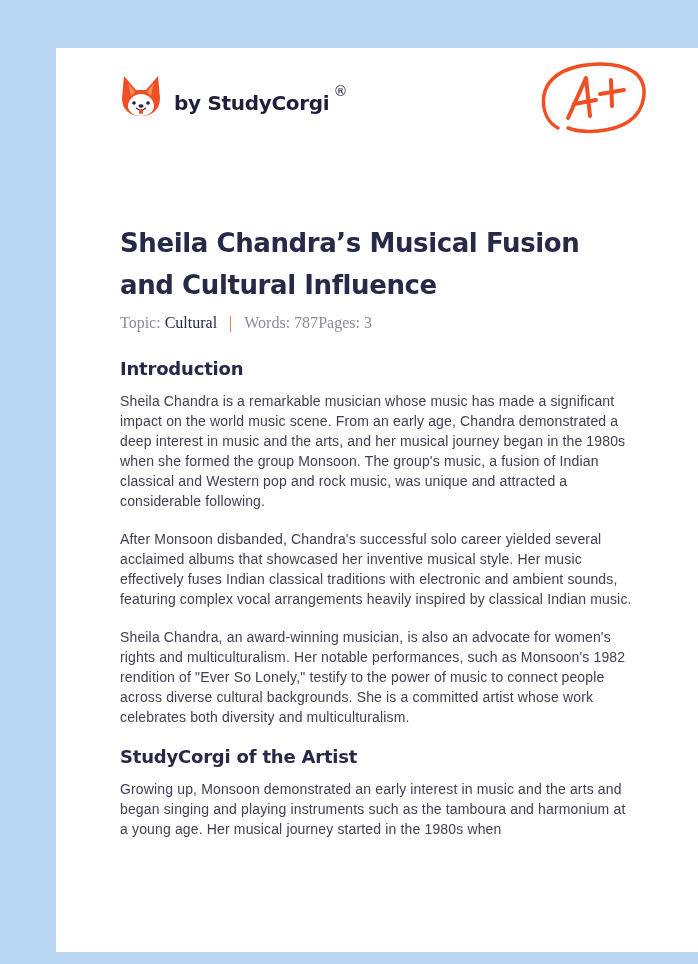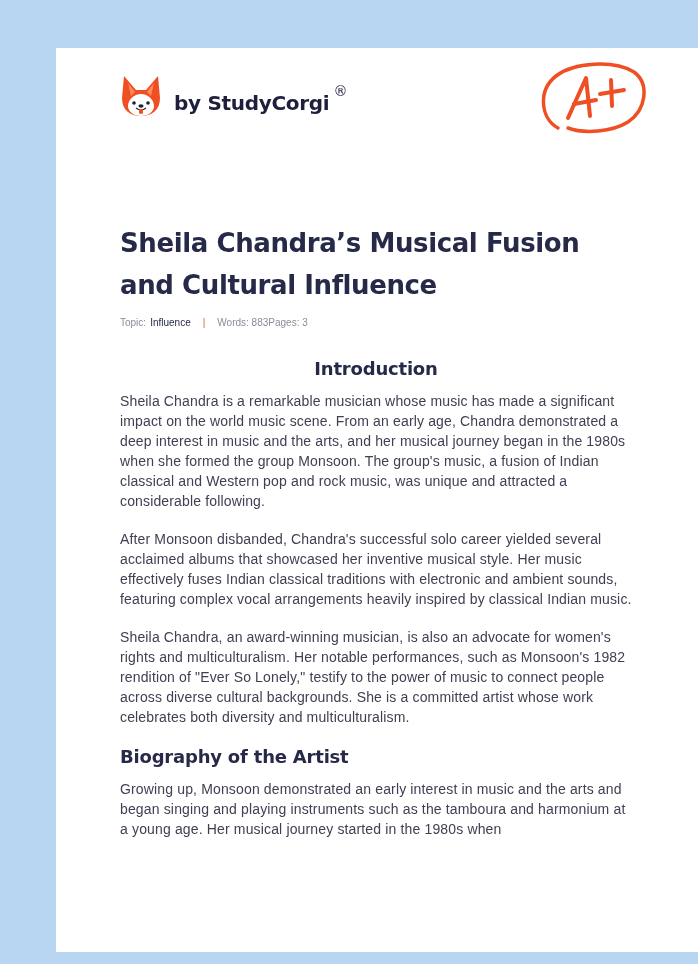--- a/index.html
+++ b/index.html
@@ -54,24 +54,24 @@
       font-family: "DejaVu Sans", sans-serif;
       font-weight: bold;
       font-size: 26px;
       line-height: 42px;
       color: #262a48;
       letter-spacing: -0.4px;
       margin-top: 44px;
     }
     .meta {
       margin-top: 8px;
-      font-size: 10px;
+      font-size: 16px;
       color: #8a8c99;
       line-height: 18px;
-      display: flex; align-items: center;
+      display: flex; align-items: center; font-family: Liberation Serif, serif;
     }
     .meta .topic-value { color: #262a48; margin-left: 4px; }
     .meta .sep { color: #e0622c; margin: 0 12px; }
     .meta .pages { margin-left: 0; }
     h2.section {
       font-family: "DejaVu Sans", sans-serif;
       font-weight: bold;
       font-size: 18px;
       color: #262a48;
       line-height: 24px;
@@ -111,27 +111,27 @@
       <path d="M62 36 L86 32" stroke="#f04e23" stroke-width="4" fill="none" stroke-linecap="round"></path>
       <path d="M73 22 L74 48" stroke="#f04e23" stroke-width="4" fill="none" stroke-linecap="round"></path>
     </svg>
   </div>
 
   <div class="content">
     <h1 class="title">Sheila Chandra’s Musical Fusion and Cultural Influence</h1>
 
     <div class="meta">
       <span>Topic:</span>
-      <span class="topic-value">Influence</span>
+      <span class="topic-value">Cultural</span>
       <span class="sep">|</span>
-      <span>Words: 883</span>
+      <span>Words: 787</span>
       <span class="pages">Pages: 3</span>
     </div>
 
-    <h2 class="section" style="margin-top:25px;text-align:center;">Introduction</h2>
+    <h2 class="section" style="margin-top:25px;">Introduction</h2>
     <p class="para" style="margin-top:10px;">Sheila Chandra is a remarkable musician whose music has made a significant impact on the world music scene. From an early age, Chandra demonstrated a deep interest in music and the arts, and her musical journey began in the 1980s when she formed the group Monsoon. The group's music, a fusion of Indian classical and Western pop and rock music, was unique and attracted a considerable following.</p>
     <p class="para" style="margin-top:18px;">After Monsoon disbanded, Chandra's successful solo career yielded several acclaimed albums that showcased her inventive musical style. Her music effectively fuses Indian classical traditions with electronic and ambient sounds, featuring complex vocal arrangements heavily inspired by classical Indian music.</p>
     <p class="para" style="margin-top:18px;">Sheila Chandra, an award-winning musician, is also an advocate for women's rights and multiculturalism. Her notable performances, such as Monsoon's 1982 rendition of "Ever So Lonely," testify to the power of music to connect people across diverse cultural backgrounds. She is a committed artist whose work celebrates both diversity and multiculturalism.</p>
 
-    <h2 class="section" style="margin-top:18px;">Biography of the Artist</h2>
+    <h2 class="section" style="margin-top:18px;">StudyCorgi of the Artist</h2>
     <p class="para" style="margin-top:10px;">Growing up, Monsoon demonstrated an early interest in music and the arts and began singing and playing instruments such as the tamboura and harmonium at a young age. Her musical journey started in the 1980s when</p>
   </div>
 </div>
 
 </body></html>

